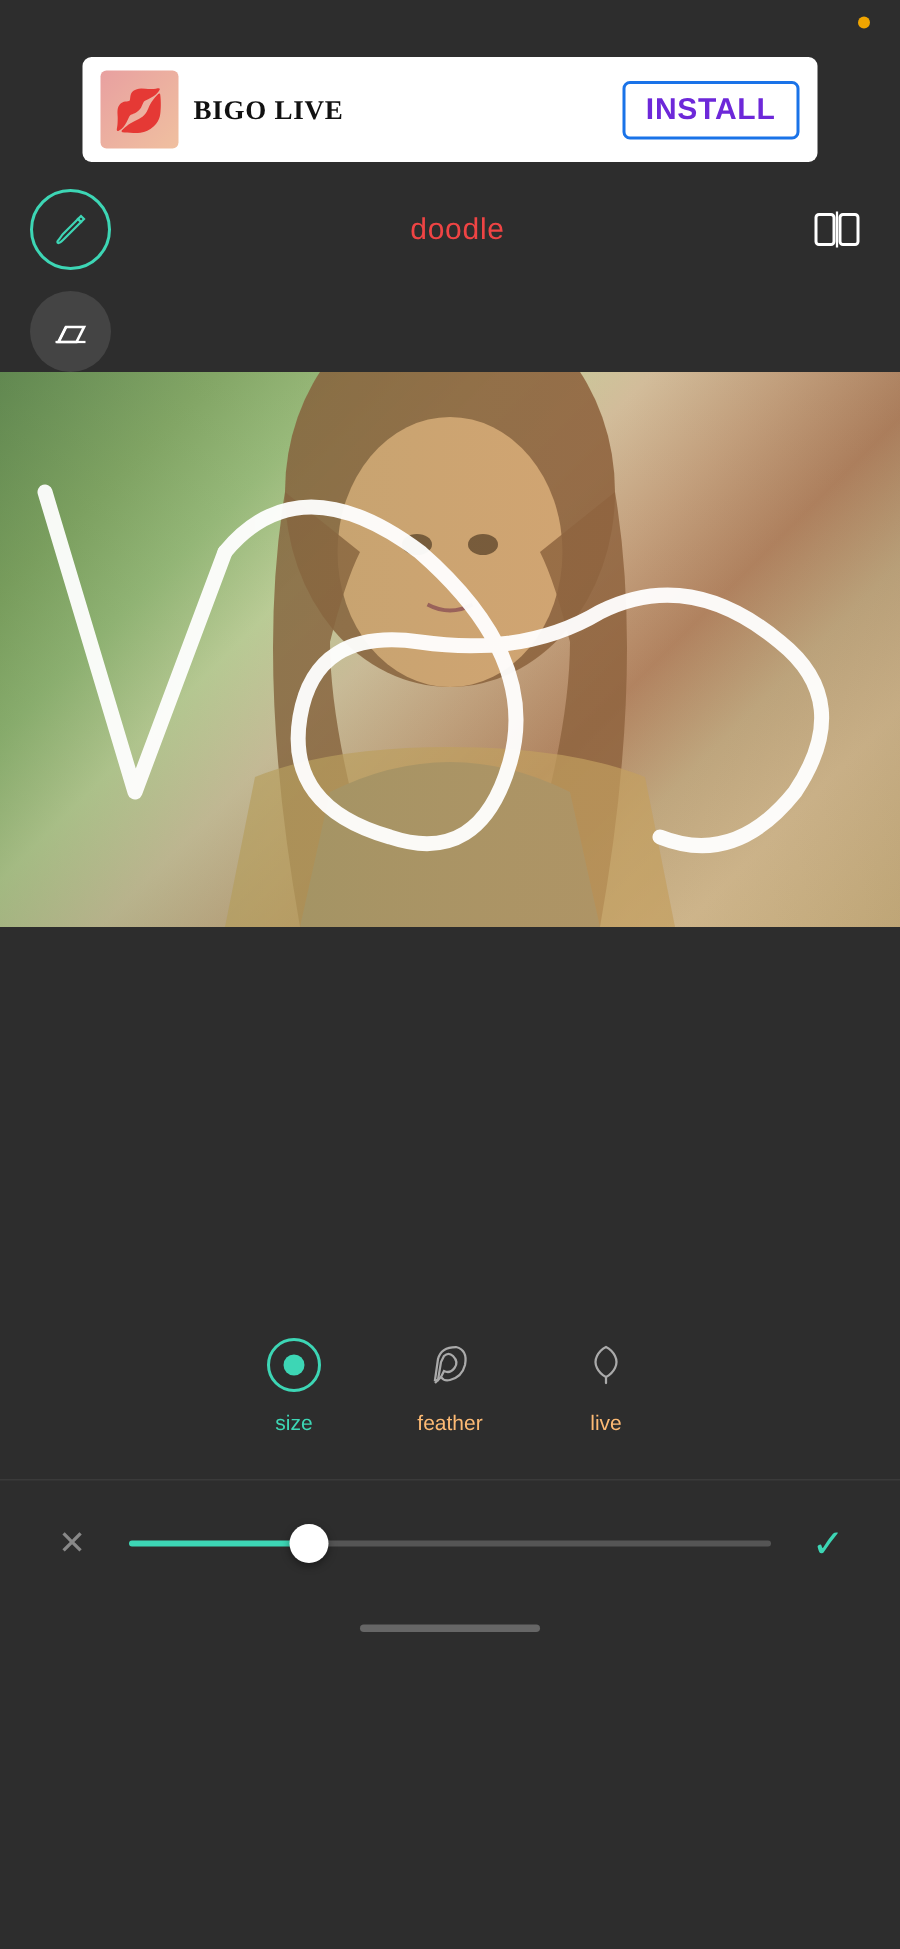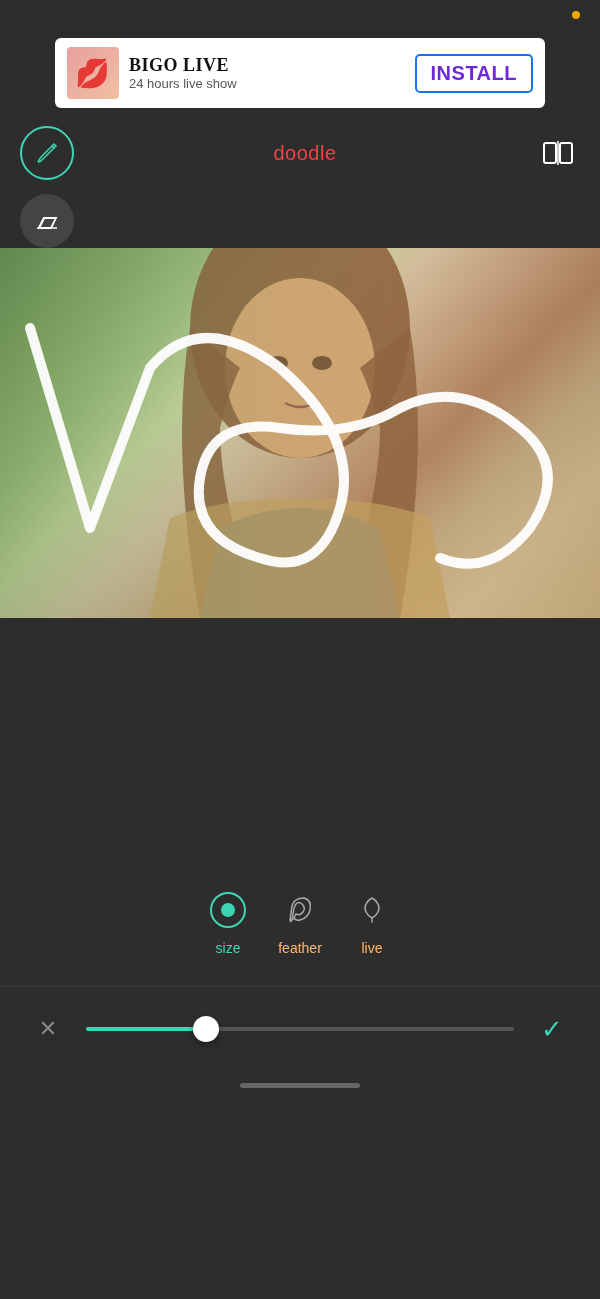--- a/index.html
+++ b/index.html
@@ -171,21 +171,21 @@
       position: absolute;
       top: 0; left: 0;
       width: 100%;
       height: 100%;
     }
 
     
     .brush-options {
       display: flex;
       justify-content: center;
-      gap: 28px;
+      gap: 60px;
       padding: 30px 28px 10px;
       margin-top: 40px;
     }
     .brush-option {
       display: flex;
       flex-direction: column;
       align-items: center;
       gap: 8px;
       cursor: pointer;
     }
@@ -301,21 +301,20 @@
 <div class="status-bar">
   <div class="status-dot"></div>
 </div>
 
 <div class="ad-banner">
   <div class="ad-image">
     <span style="font-size:28px;">💋</span>
   </div>
   <div class="ad-text">
     <div class="ad-title">BIGO LIVE</div>
-    <div class="ad-subtitle">24 hours live show</div>
   </div>
   <button class="ad-install-btn">INSTALL</button>
 </div>
 
 <div class="toolbar">
   <div class="tool-btn-circle">
     <svg class="brush-icon" viewBox="0 0 26 26" fill="none">
       <path d="M8 20 C8 20 6 22 5 22 C4 22 4 21 5 20 C6 19 7 17 8 16 L18 6 L20 8 Z" stroke="#3dd6b5" stroke-width="1.5" fill="none"></path>
       <path d="M18 6 L20 4 L22 6 L20 8 Z" stroke="#3dd6b5" stroke-width="1.5" fill="none"></path>
     </svg>

